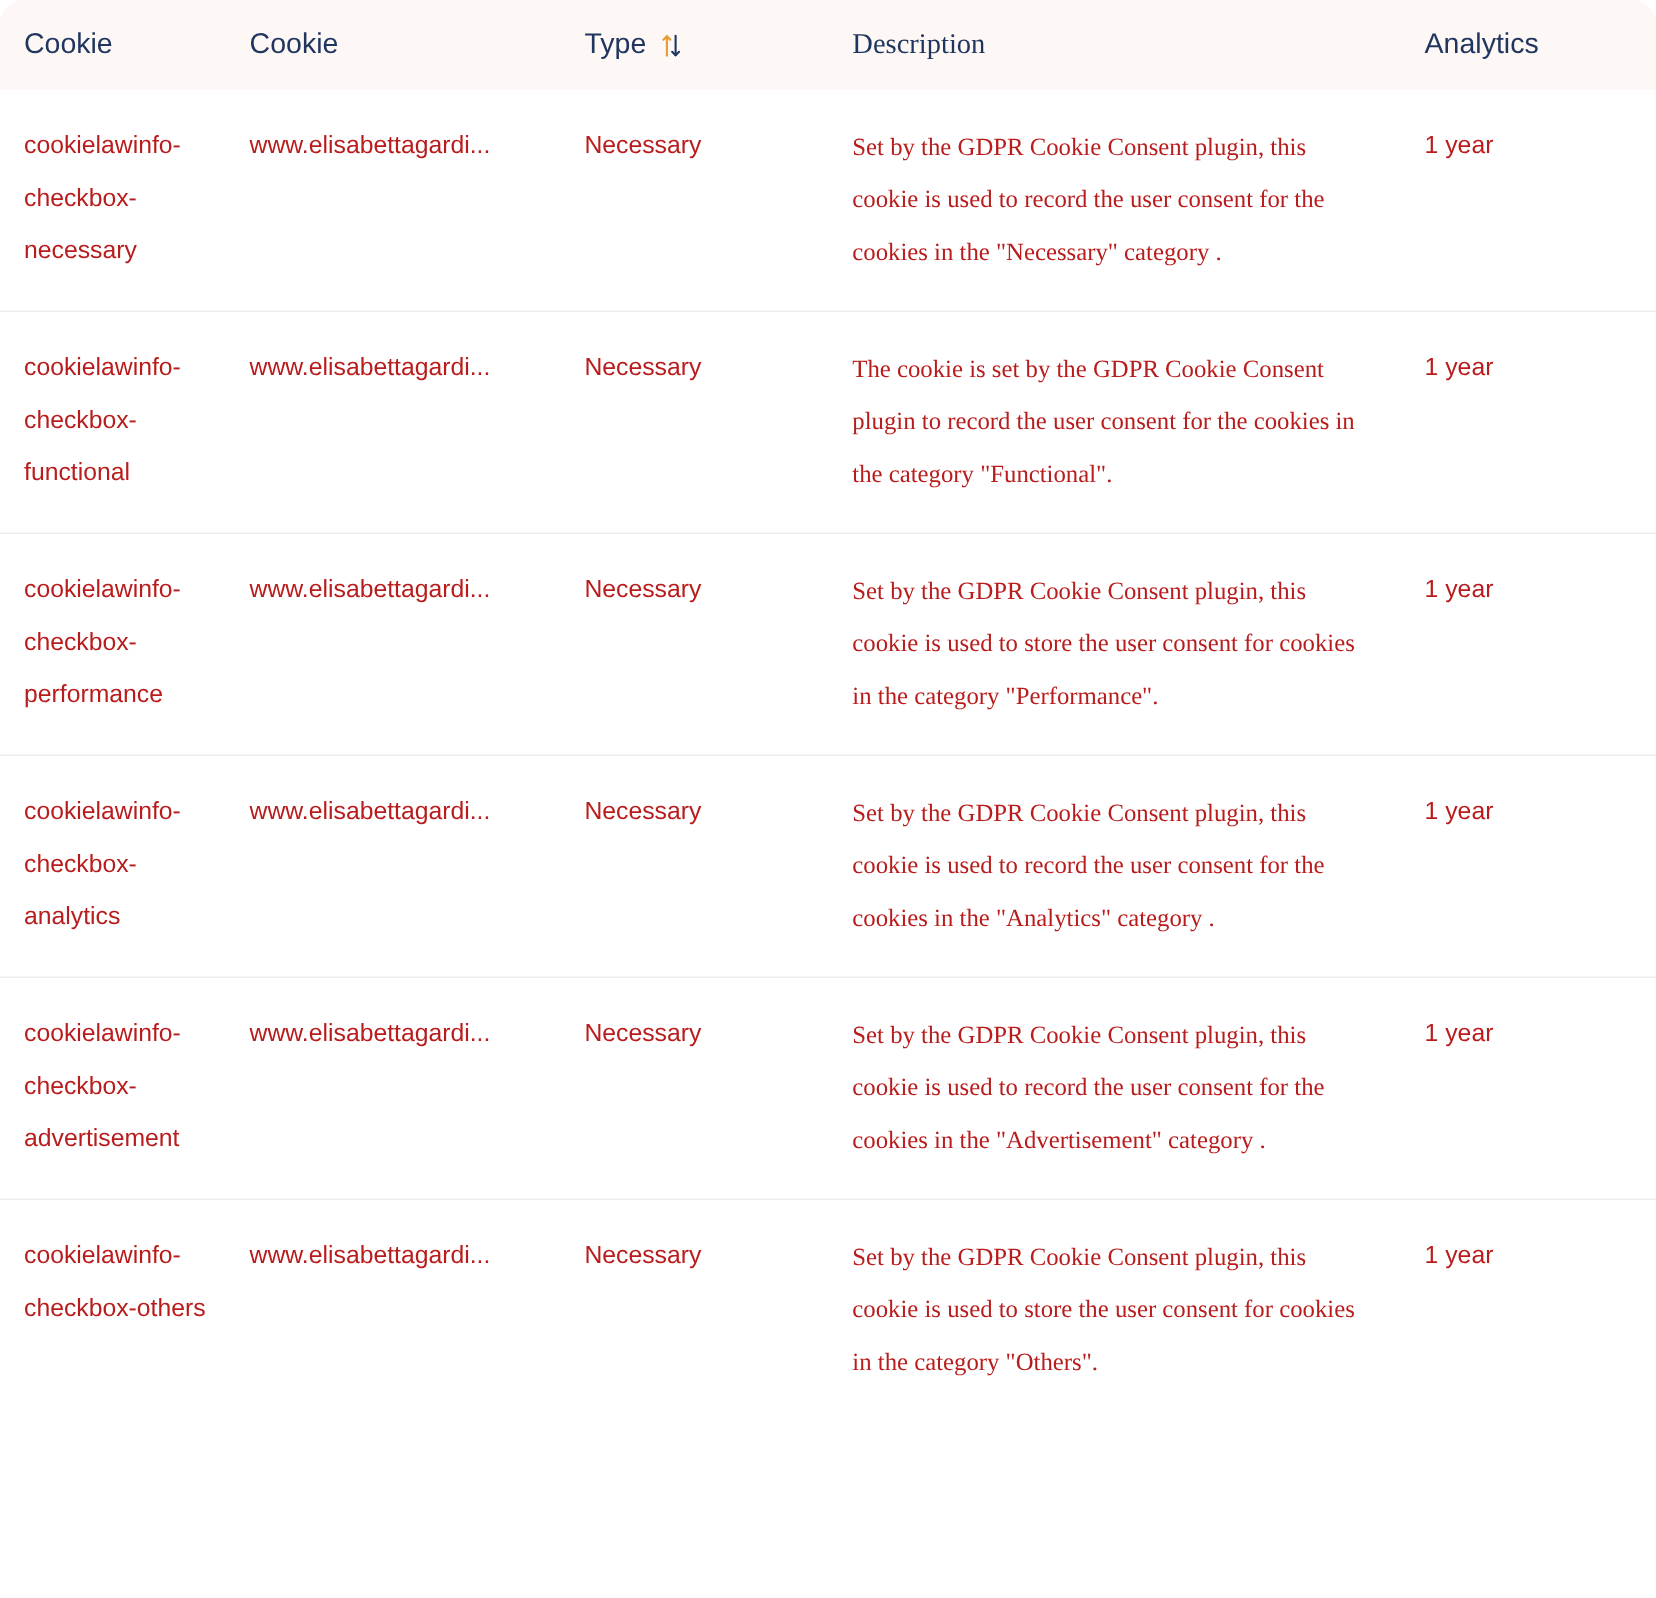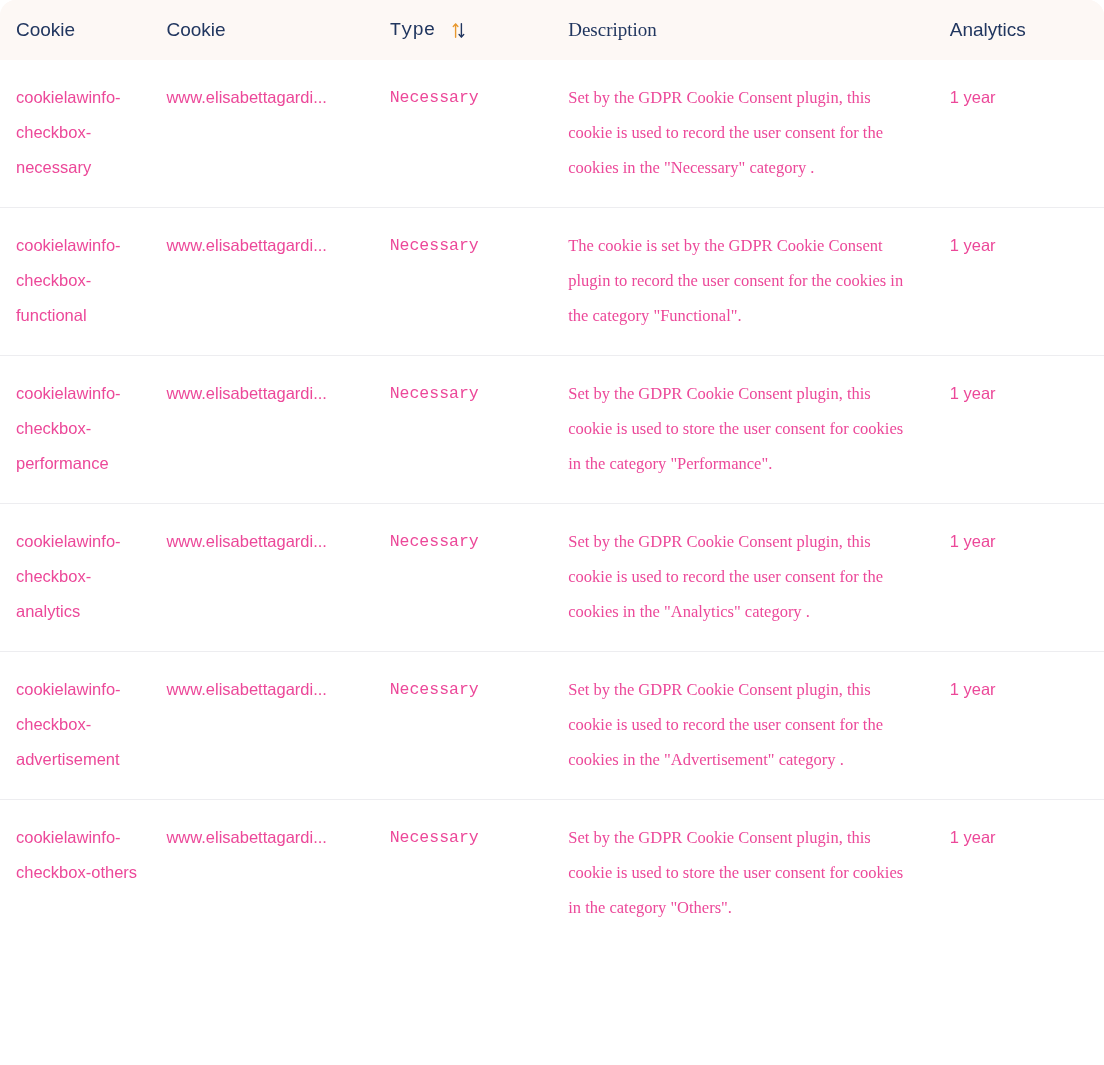--- a/index.html
+++ b/index.html
@@ -59,36 +59,36 @@
     height: 17px;
     vertical-align: middle;
     cursor: pointer;
   }
   .sort-icon svg { display: block; }
 
   
   tbody td {
     font-size: 16.5px;
     line-height: 35px;
-    color: #ec4899;
+    color: #b91c1c;
     font-weight: 400;
     vertical-align: top;
     padding: 20px 16px 22px 0;
     border-bottom: 1px solid #ededf0;
     word-wrap: break-word;
     overflow-wrap: break-word;
   }
 
   tbody td.col-cookie { padding-left: 16px; }
 
   tbody tr:last-child td { border-bottom: none; margin-left: 21px; }
 
   .col-cookie     { width: 164px; }
   .col-domain     { width: 220px; }
-  .col-type       { width: 176px; font-family: Liberation Mono, monospace; }
+  .col-type       { width: 176px; }
   .col-desc       { width: 376px; font-family: Liberation Serif, serif; }
   .col-duration   { width: 152px; }
 
   td.col-domain .domain-text {
     display: block;
     white-space: nowrap;
     overflow: hidden;
     text-overflow: ellipsis;
     max-width: 196px;
   }

